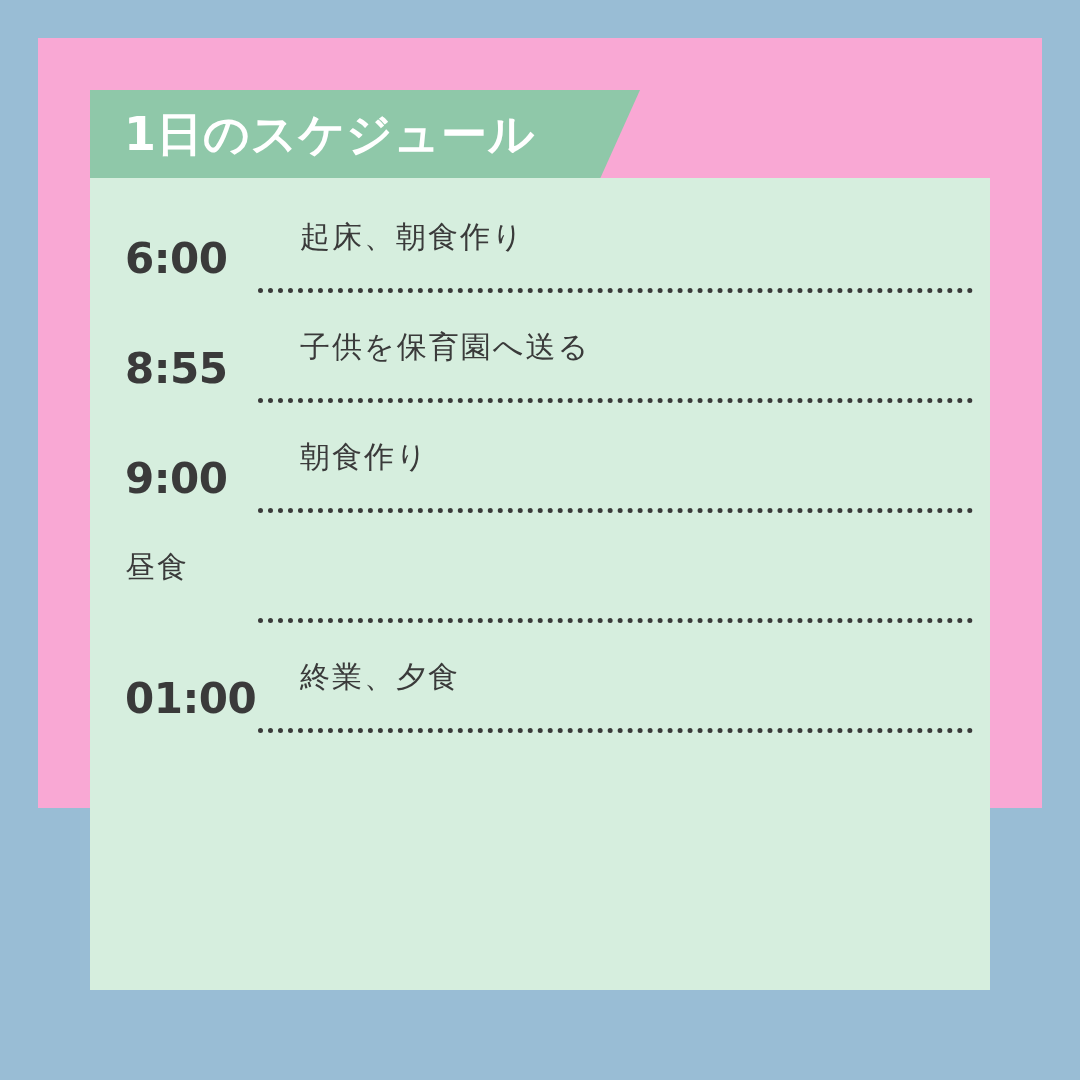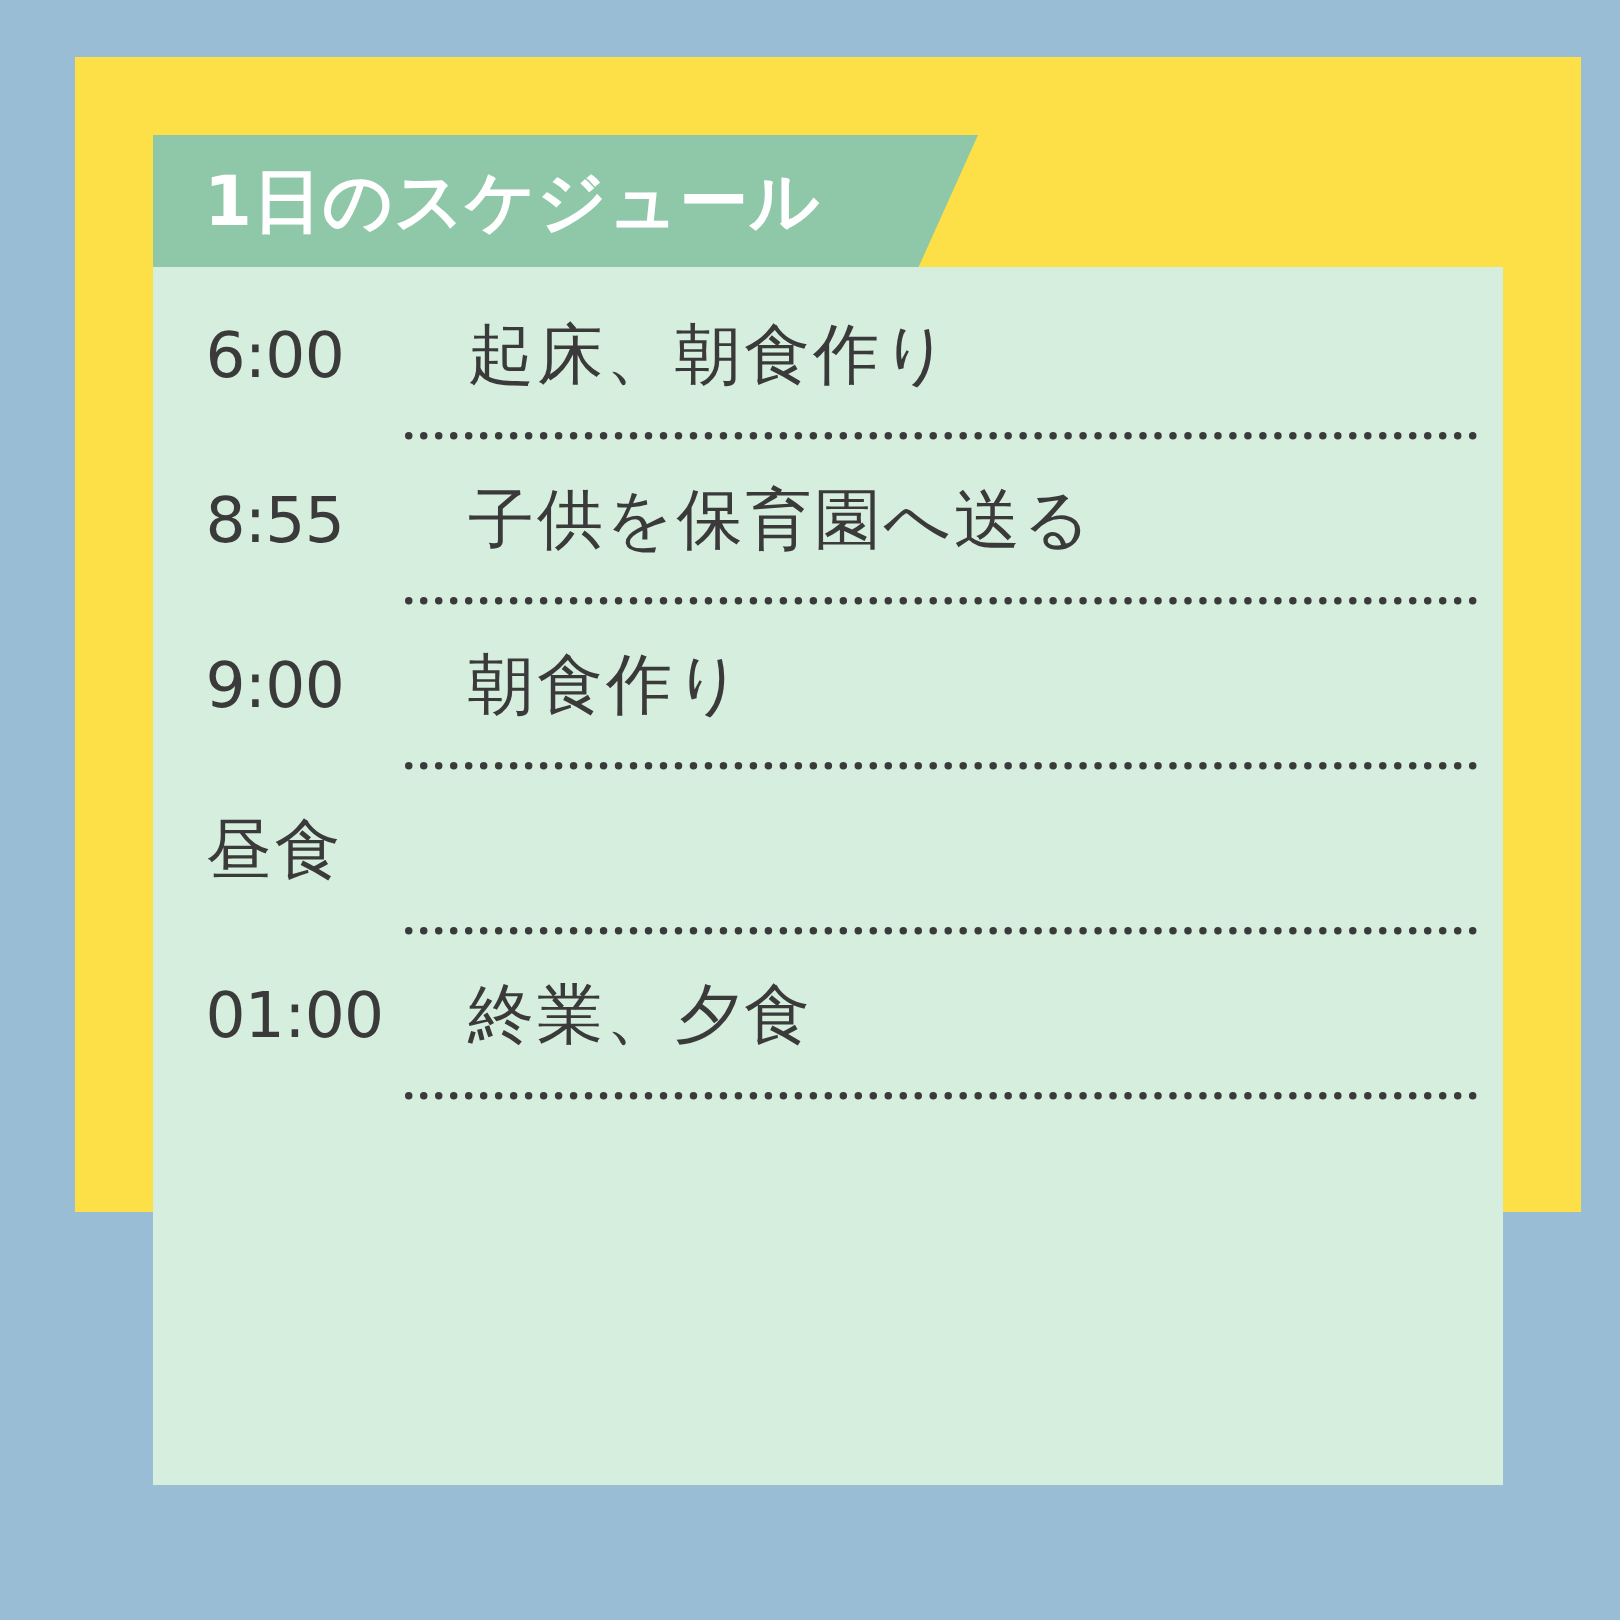--- a/index.html
+++ b/index.html
@@ -9,25 +9,25 @@
   body {
     width: 1080px;
     height: 1080px;
     background: #99bdd5;
     font-family: "DejaVu Sans", "Liberation Sans", sans-serif;
     overflow: hidden;
   }
 
   #infographic-card {
     position: absolute;
-    left: 50px;
+    left: 38px;
     top: 38px;
     width: 1004px;
     height: 770px;
-    background: #fde047;
+    background: #f9a8d4;
   }
 
   
   #header-banner {
     position: absolute;
     left: 52px;   
     top: 52px;    
     width: 550px;
     height: 88px;
     background: #8fc8a9;
@@ -60,30 +60,31 @@
   .schedule-row {
     position: relative;
     height: 110px;
     display: flex;
     align-items: flex-start;
   }
   .row-time {
     width: 175px;
     flex: 0 0 175px;
     font-size: 42px;
-    font-weight: 400;
+    font-weight: 700;
     color: #3a3a3a;
     line-height: 66px;
     padding-left: 0px;
     letter-spacing: -0.5px;
     white-space: nowrap;
+    margin-top: 22px;
   }
   .row-desc {
     flex: 1 1 auto;
-    font-size: 44px;
+    font-size: 30px;
     font-weight: 400;
     color: #3a3a3a;
     line-height: 66px;
     letter-spacing: 2px;
     white-space: nowrap;
   }
   .row-dots {
     position: absolute;
     left: 133px;   
     right: -18px;  

